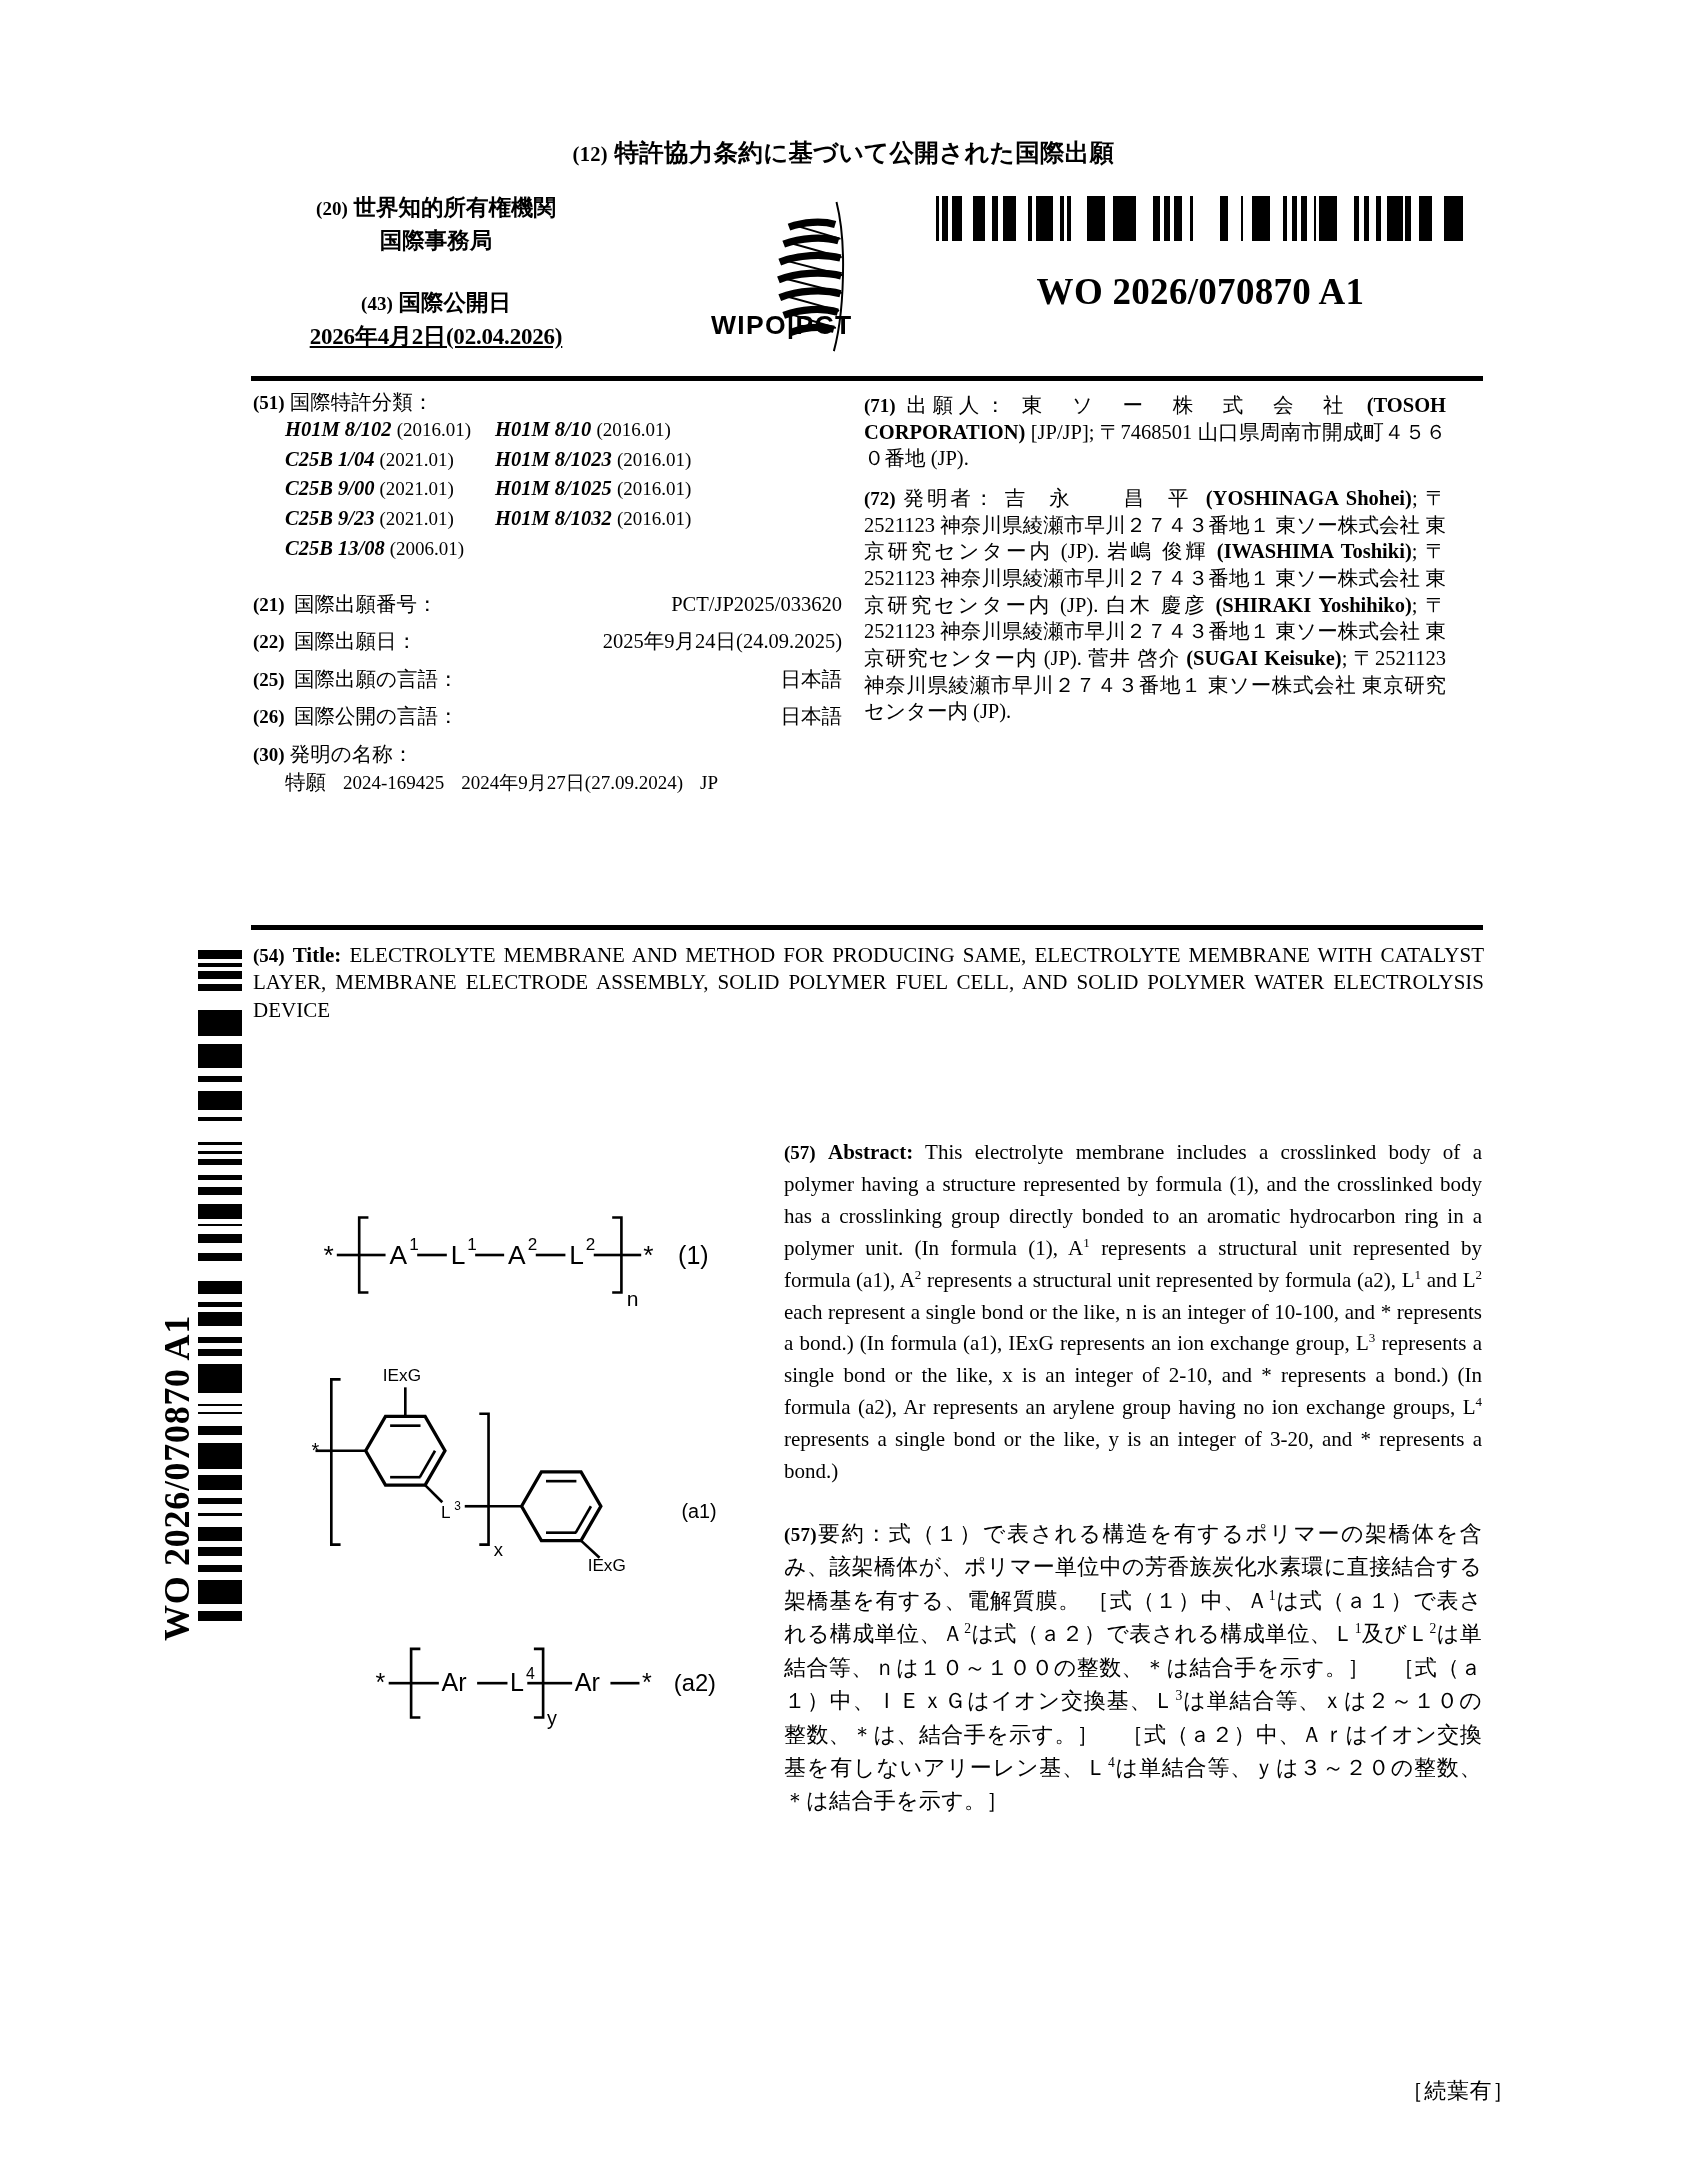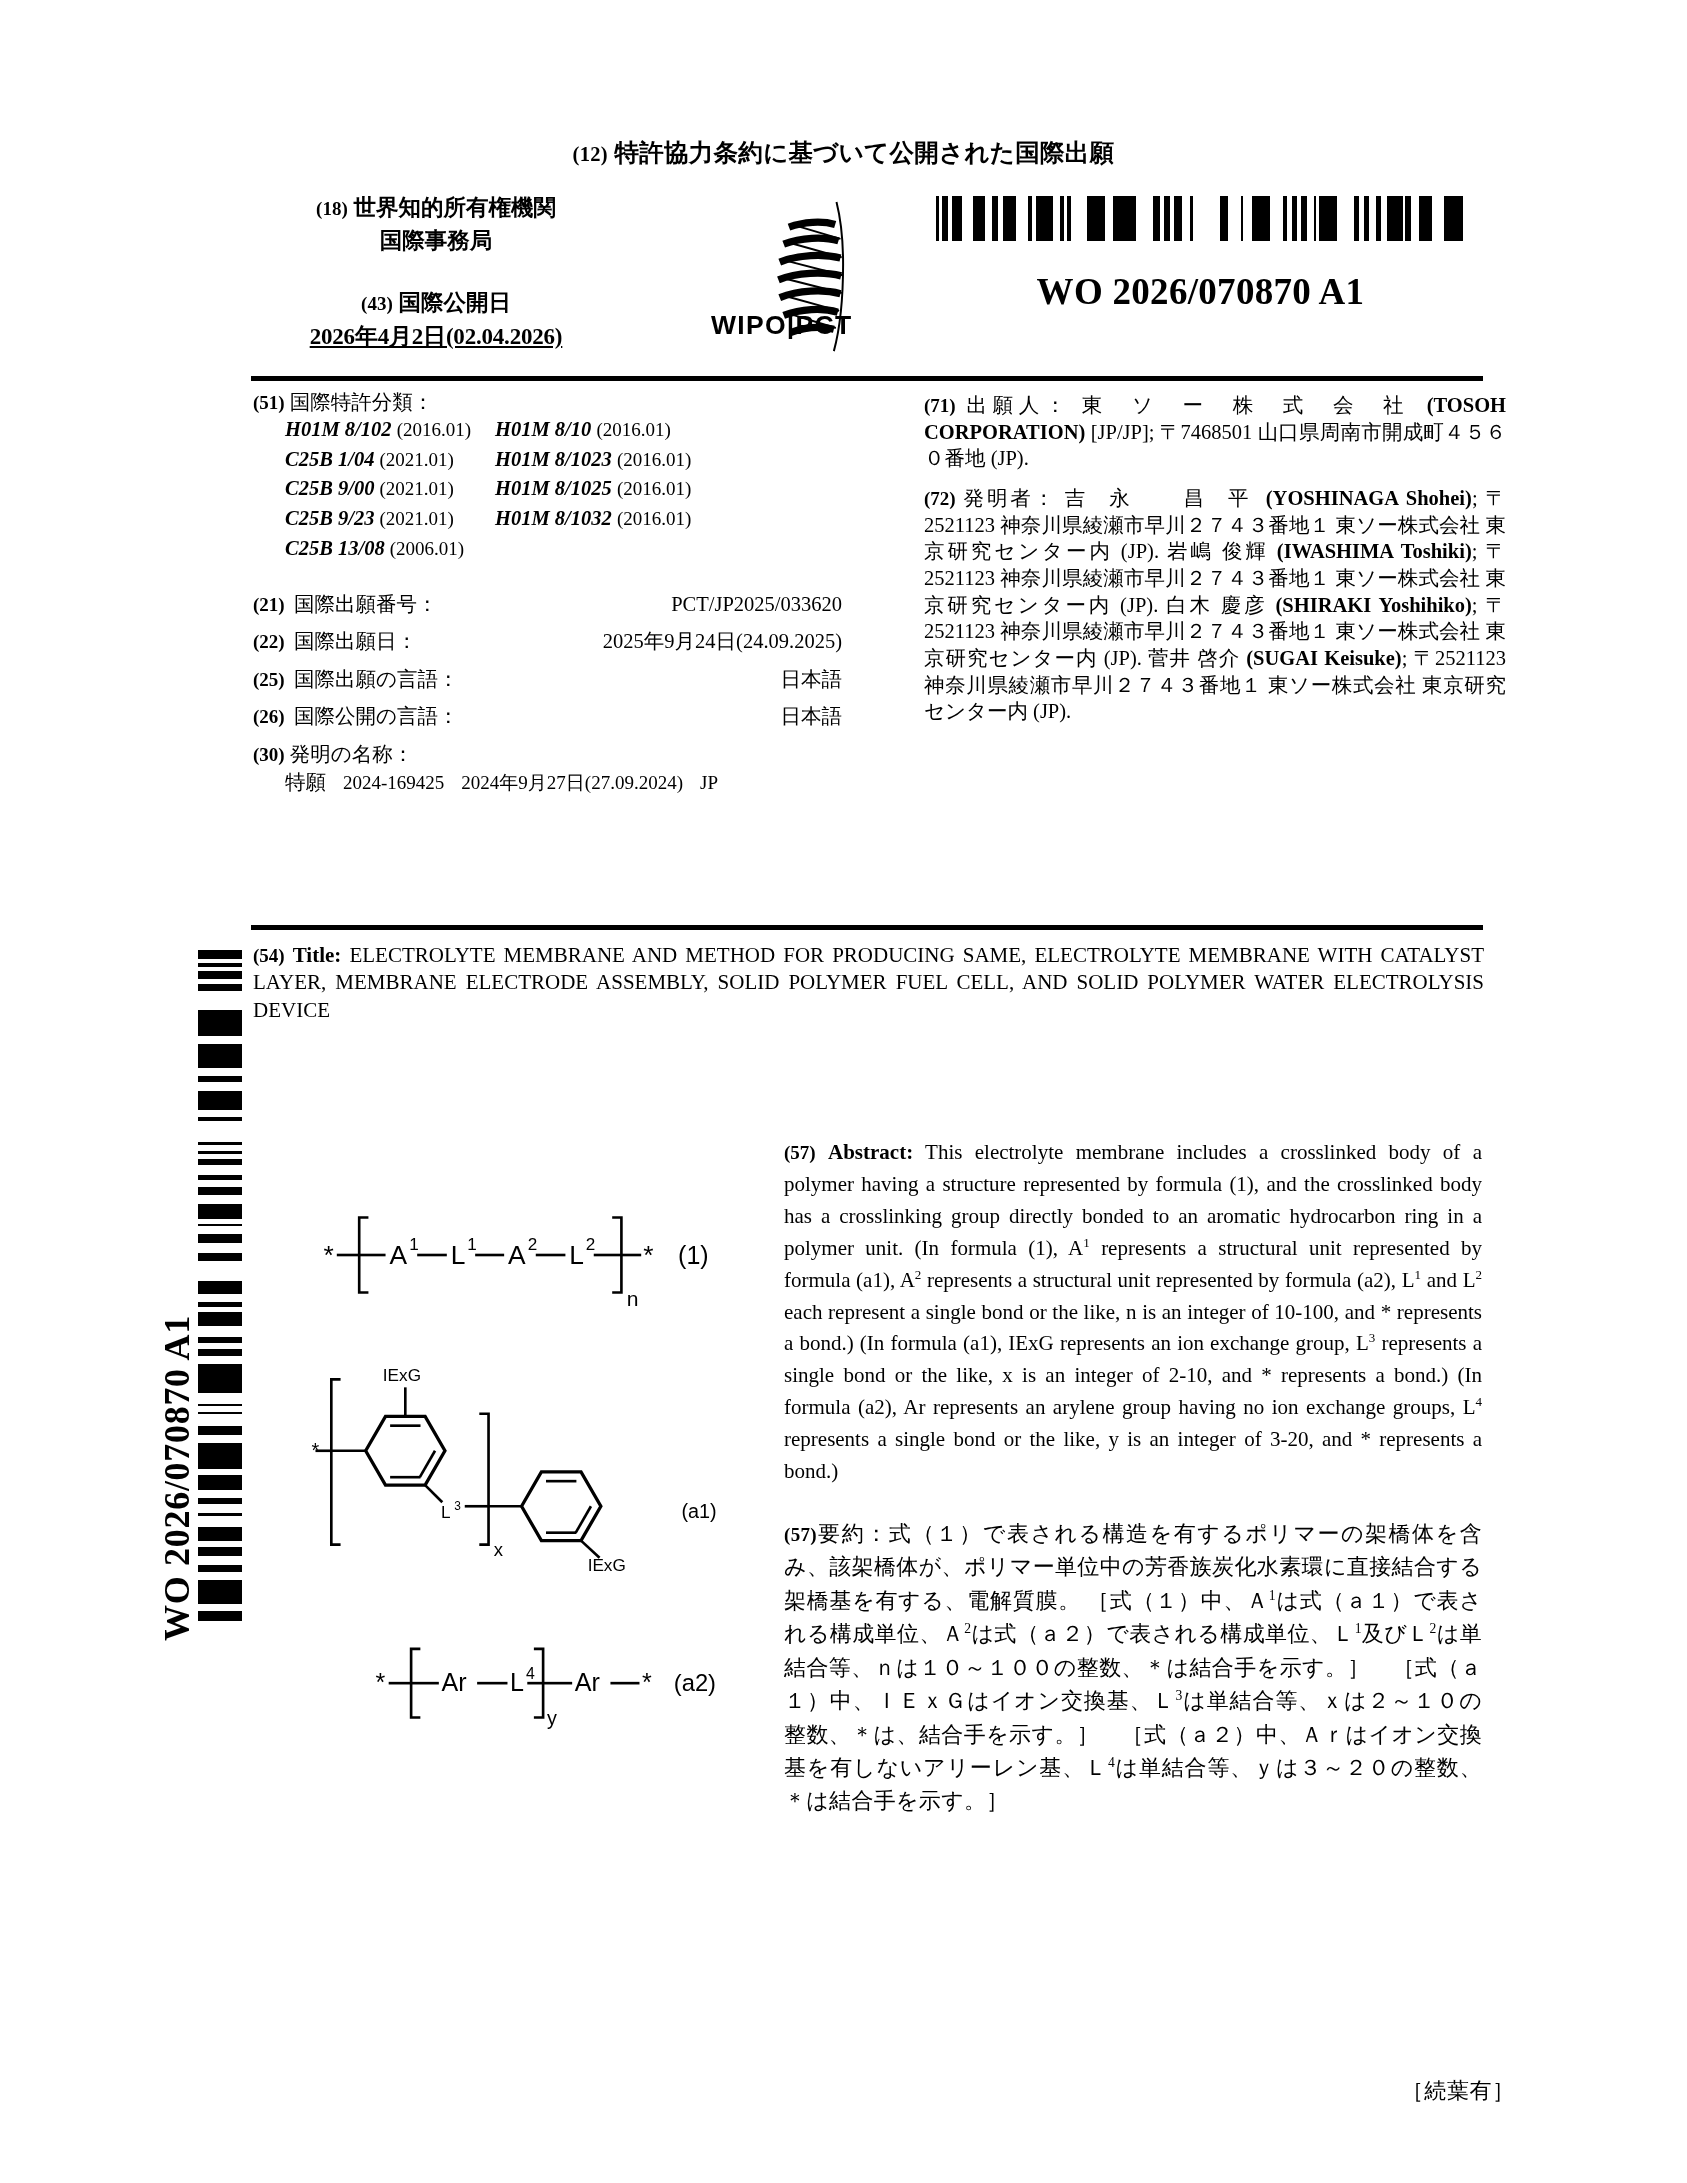--- a/index.html
+++ b/index.html
@@ -63,21 +63,21 @@
   .rule {
     position:absolute; background:#000;
   }
 
   
   .col-left {
     position:absolute; top:392px; left:253px; width:589px;
     font-size:20.5px; line-height:1.0;
   }
   .col-right {
-    position:absolute; top:392px; left:924px; width:582px;
+    position:absolute; top:392px; left:864px; width:582px;
     font-size:20.5px; line-height:1.30;
   }
 
   .fld { position:relative; margin-bottom:2.6px; }
   .fld-code { font-weight:700; font-size:19px; }
   .ipc-head { margin-bottom:5.3px; }
   .ipc-grid {
     display:grid; grid-template-columns: 198px 1fr; column-gap:12px;
     margin-left:32px; row-gap:7.3px; line-height:1.08;
   }
@@ -168,21 +168,21 @@
 
 <div class="page">
 
   <div class="hdr-title">
     <span class="num">(12)</span>
     <span>特許協力条約に基づいて公開された国際出願</span>
   </div>
 
   <div class="hdr-left">
     <div>
-      <span class="num">(18)</span>
+      <span class="num">(20)</span>
       <span>世界知的所有権機関</span>
     </div>
     <div>国際事務局</div>
     <div class="blk2">
       <span class="num">(43)</span>
       <span>国際公開日</span>
     </div>
     <div class="pubdate">2026年4月2日(02.04.2026)</div>
   </div>
 

